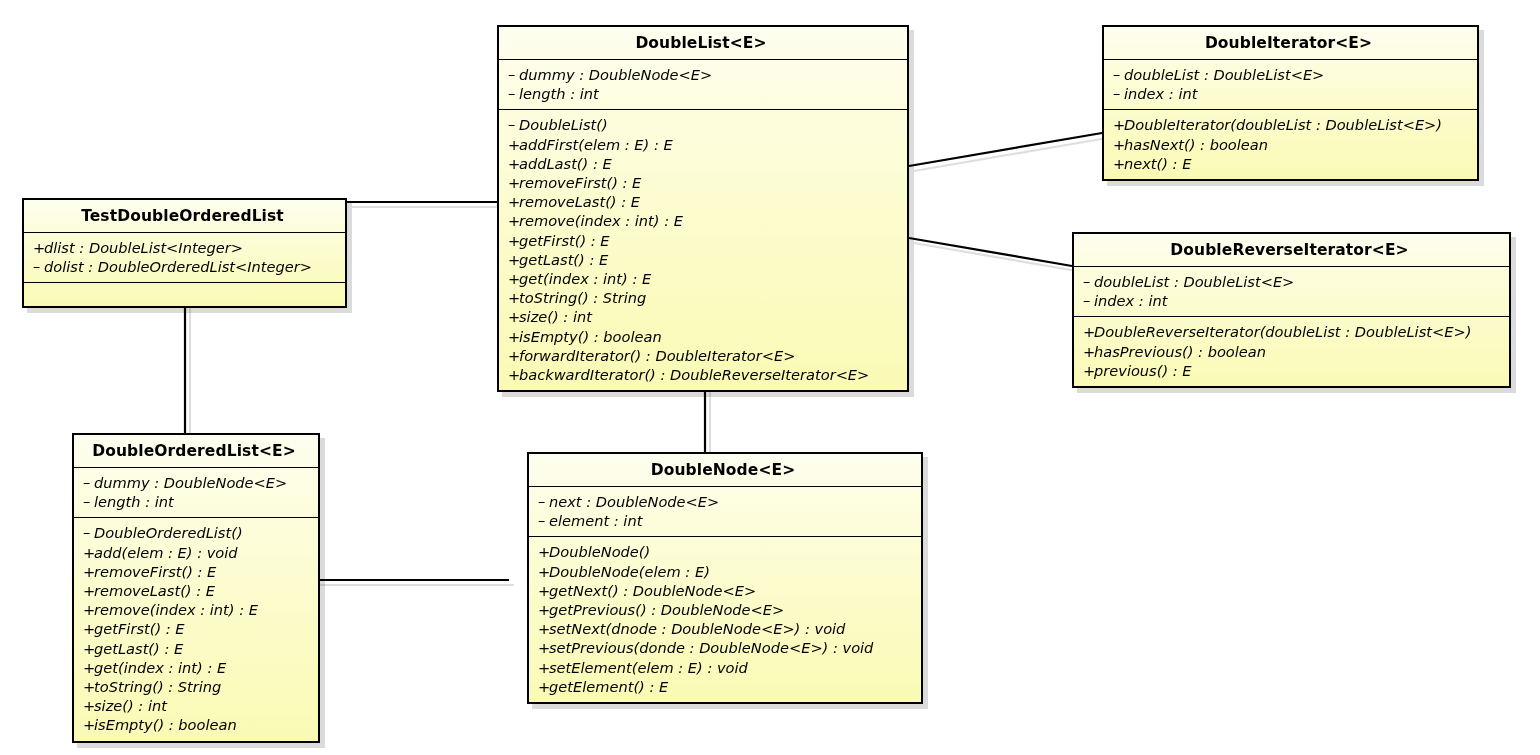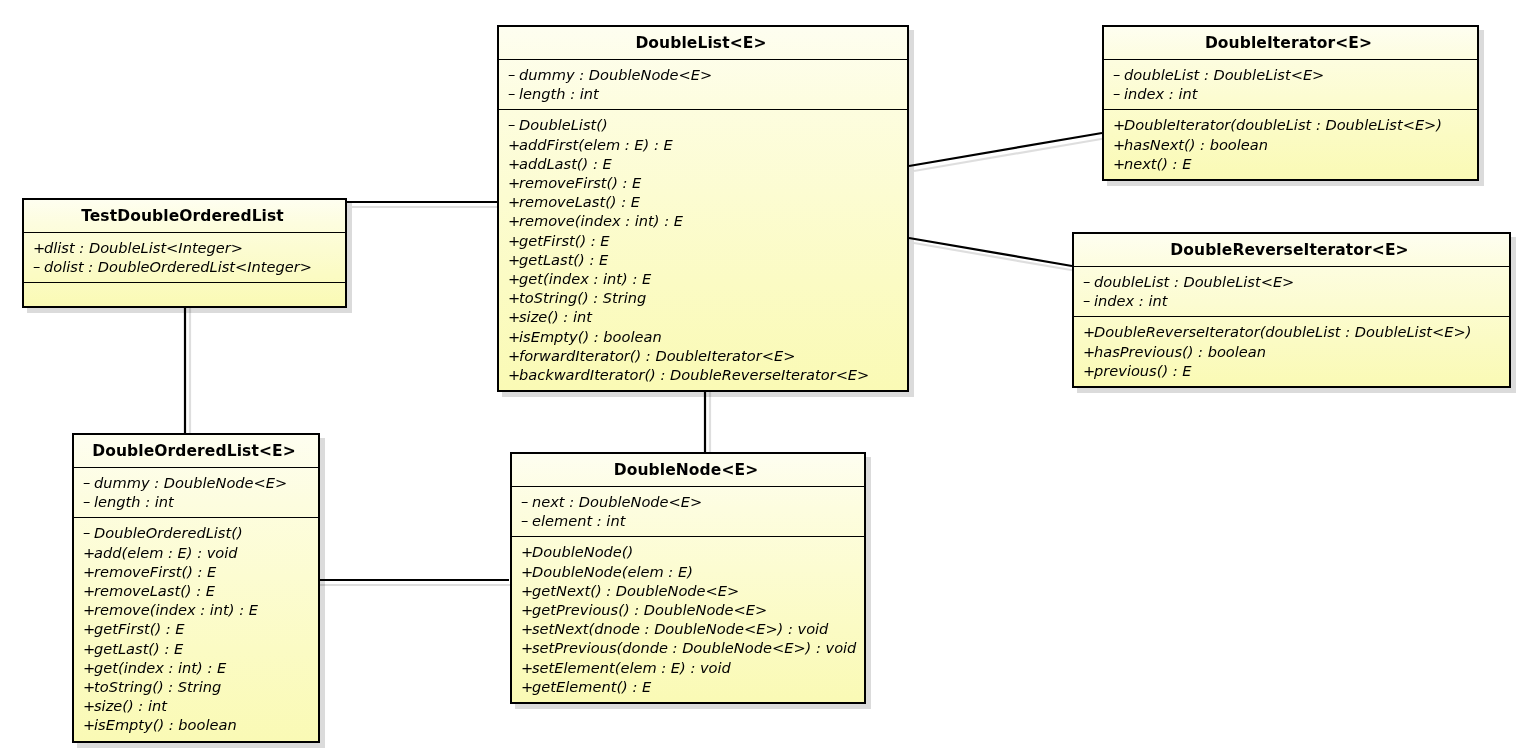--- a/index.html
+++ b/index.html
@@ -68,21 +68,21 @@
     display: inline-block;
     width: 11px;
   }
 
   
   #box-testdoubleorderedlist { left: 22px;   top: 158px; width: 325px; margin-top: 40px; }
   #box-doublelist            { left: 497px;  top: 25px;  width: 412px; }
   #box-doubleiterator        { left: 1102px; top: 25px;  width: 377px; }
   #box-doublereverseiterator { left: 1072px; top: 232px; width: 439px; }
   #box-doubleorderedlist     { left: 62px;   top: 433px; width: 248px; margin-left: 10px; }
-  #box-doublenode            { left: 510px;  top: 452px; width: 356px; }
+  #box-doublenode            { left: 527px;  top: 452px; width: 396px; }
 </style>
 </head>
 <body>
 
 <div id="canvas">
 
   <svg id="edges" viewBox="0 0 1540 755" width="1540" height="755" xmlns="http://www.w3.org/2000/svg">
     <g stroke="#000000" stroke-width="2.2" fill="none" shape-rendering="geometricPrecision">
       <line x1="347" y1="202" x2="497" y2="202"></line>
       <line x1="185" y1="248" x2="185" y2="433"></line>

